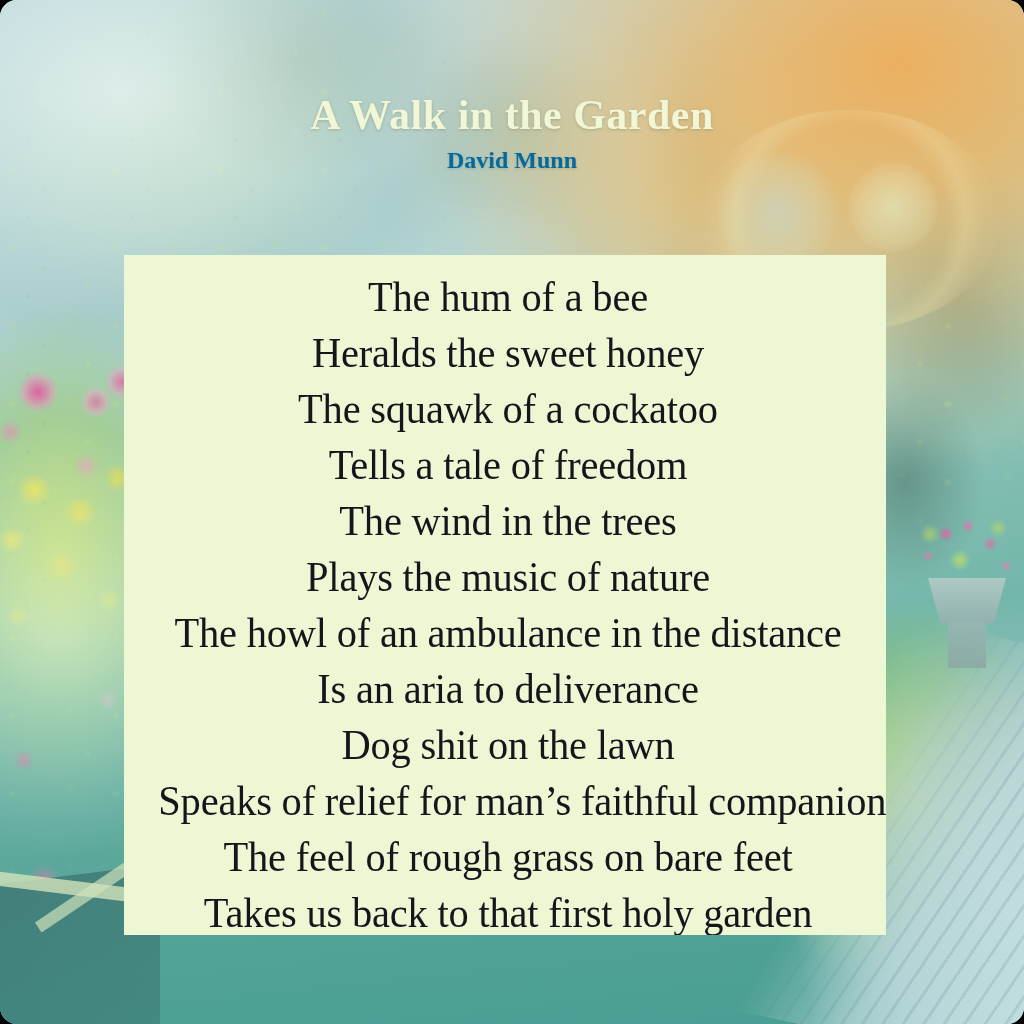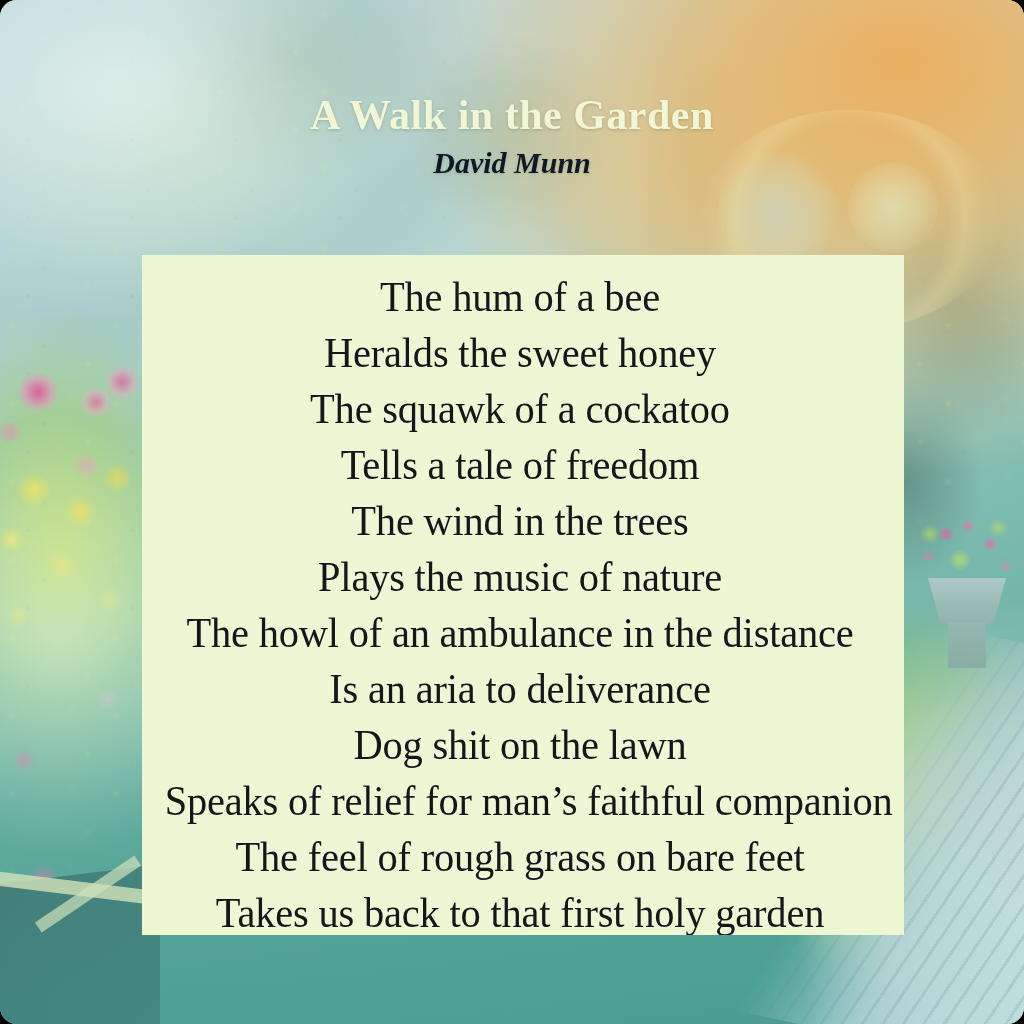--- a/index.html
+++ b/index.html
@@ -202,36 +202,35 @@
   .poem-title {
     font-size: 42px;
     font-weight: bold;
     letter-spacing: .5px;
     color: #f0f6d6;
     text-shadow: 0 1px 3px rgba(120,130,90,0.45);
     line-height: 1;
   }
   .poem-author {
     margin-top: 12px;
-    font-size: 30px;
+    font-size: 24px;
     font-weight: bold;
-    font-style: italic;
-    color: #0f172a;
+    color: #0369a1;
     text-shadow: 0 1px 3px rgba(120,130,90,0.40);
     line-height: 1;
   }
 
   
   .poem-panel {
     position: absolute;
-    left: 142px; top: 255px;
+    left: 124px; top: 255px;
     width: 762px; height: 680px;
     background: #eef7d4;
     box-sizing: border-box;
-    padding: 14px 6px 0 0;
+    padding: 14px 6px 0 12px;
     text-align: center;
     overflow: hidden;
   }
   .poem-line {
     color: #15161c;
     font-size: 43px;
     line-height: 56px;
     white-space: nowrap;
     font-family: "Liberation Serif", "DejaVu Serif", serif;
     transform: scaleX(0.94);

